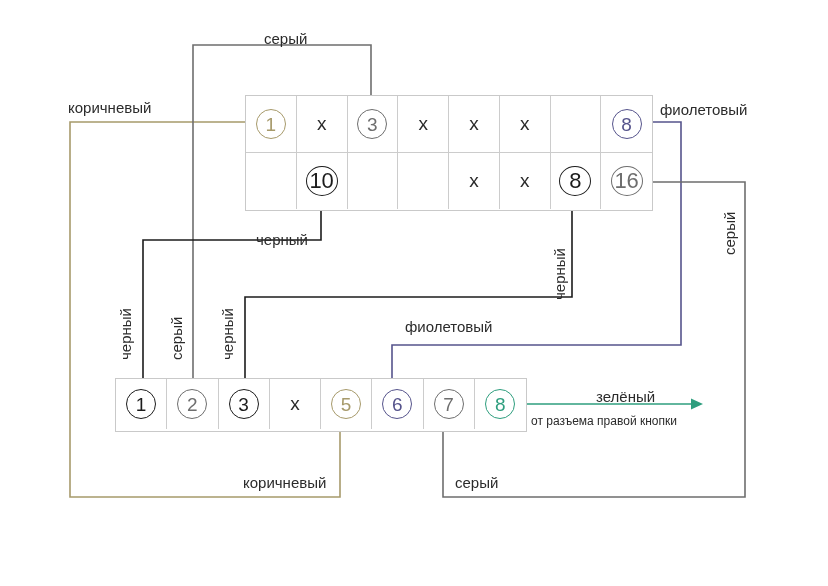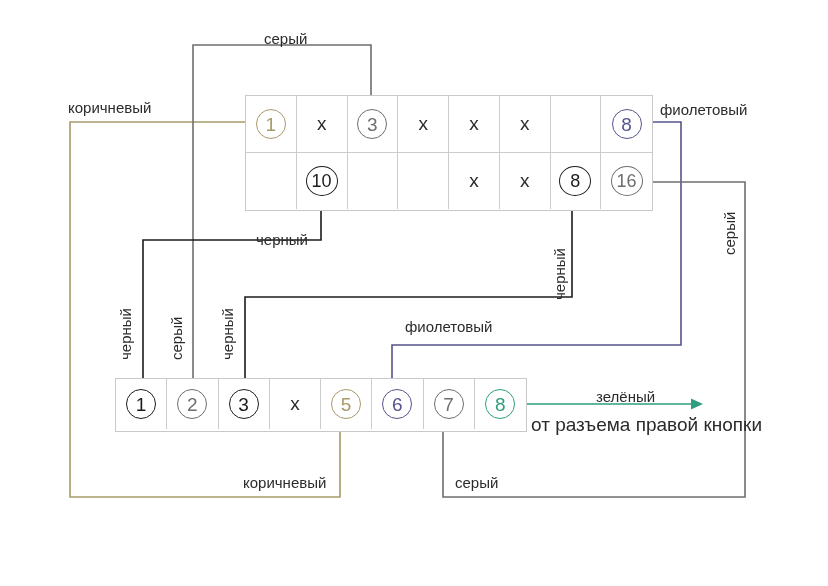--- a/index.html
+++ b/index.html
@@ -29,33 +29,33 @@
   #bot-conn{left:115px;top:378px;width:410px;height:52px;}
   #bot-conn .cell{width:51.25px;height:50px;}
 
   
   .pin{
     display:inline-flex;align-items:center;justify-content:center;
     border:1.6px solid currentColor;border-radius:50%;
     width:30px;height:30px;font-size:19px;line-height:1;
     box-sizing:border-box;
   }
-  .pin.wide{width:32px;height:30px;font-size:18px;}
+  .pin.wide{width:32px;height:30px;font-size:22px;}
   .xmark{font-size:19px;color:#2b2b2b;}
 
   
   .c-black{color:#1c1c1c;}
   .c-gray{color:#6e6e6e;}
   .c-brown{color:#a79a6b;}
   .c-violet{color:#56548c;}
   .c-green{color:#2e9e7e;}
 
   
   .lbl{position:absolute;font-size:15px;color:#2b2b2b;white-space:nowrap;}
-  .lbl.sm{font-size:19px;}
+  .lbl.sm{font-size:12px;}
   .vert{transform:rotate(-90deg);transform-origin:left top;}
 </style>
 </head>
 <body>
 
 <div id="stage">
 
   <svg class="wires" viewBox="0 0 828 586" xmlns="http://www.w3.org/2000/svg">
 
     <path d="M 255 122 L 70 122 L 70 497 L 340 497 L 340 418" fill="none" stroke="#a79a6b" stroke-width="1.6"></path>

